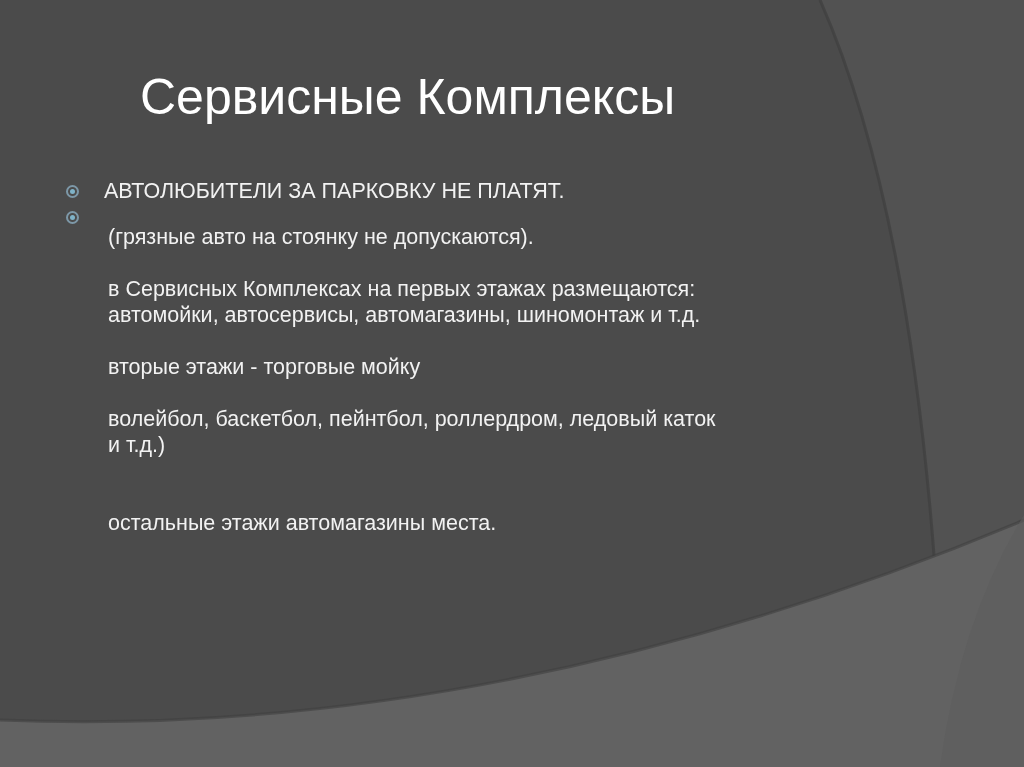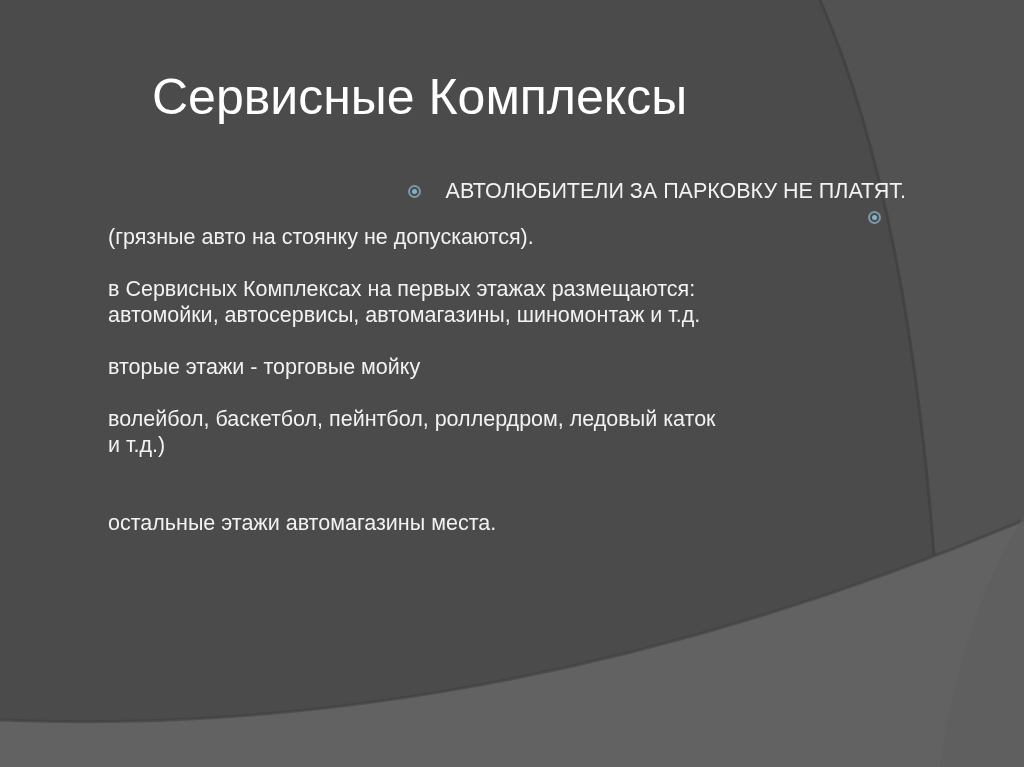--- a/index.html
+++ b/index.html
@@ -4,26 +4,26 @@
 <style>
   html, body { margin: 0; padding: 0; }
   body {
     width: 1024px; height: 767px; overflow: hidden;
     background: #4a4a4a;
     font-family: "Liberation Sans", sans-serif;
     position: relative;
   }
   .bg { position: absolute; left: 0; top: 0; width: 1024px; height: 767px; }
   .slide-title {
-    position: absolute; left: 152px; top: 68px;
+    position: absolute; left: 140px; top: 68px;
     font-size: 50px; color: #ffffff; font-weight: normal;
     letter-spacing: 0px; margin: 0;
   }
   .content { position: absolute; left: 66px; top: 178px; width: 840px; color: #f2f2f2; font-size: 21.5px; line-height: 26px; }
-  .bullet-row { display: flex; align-items: flex-start; justify-content: flex-end; }
+  .bullet-row { display: flex; align-items: flex-start; }
   .bullet-icon {
     width: 13px; height: 13px; border-radius: 50%;
     border: 2px solid #7d98a8; box-sizing: border-box;
     margin-top: 7px; margin-right: 25px; position: relative; flex: none;
   }
   .bullet-icon::after {
     content: ""; position: absolute; left: 2px; top: 2px; width: 5px; height: 5px;
     border-radius: 50%; background: #7fb3c9;
   }
   .indent { padding-left: 42px; }

